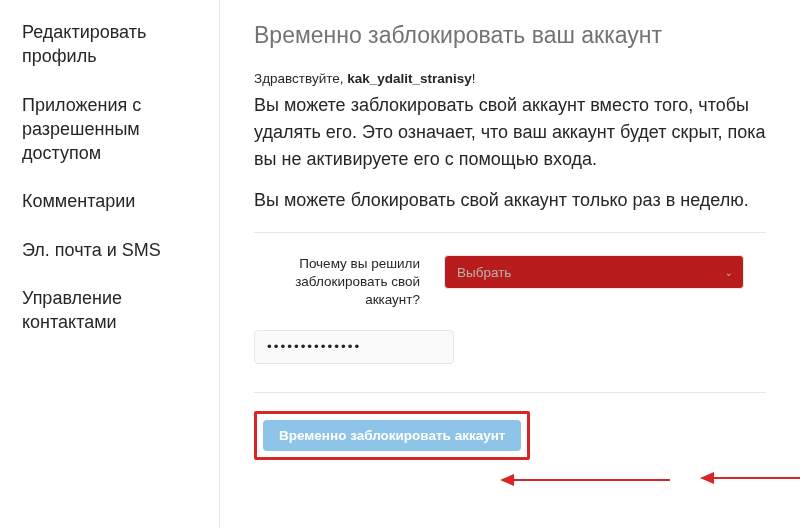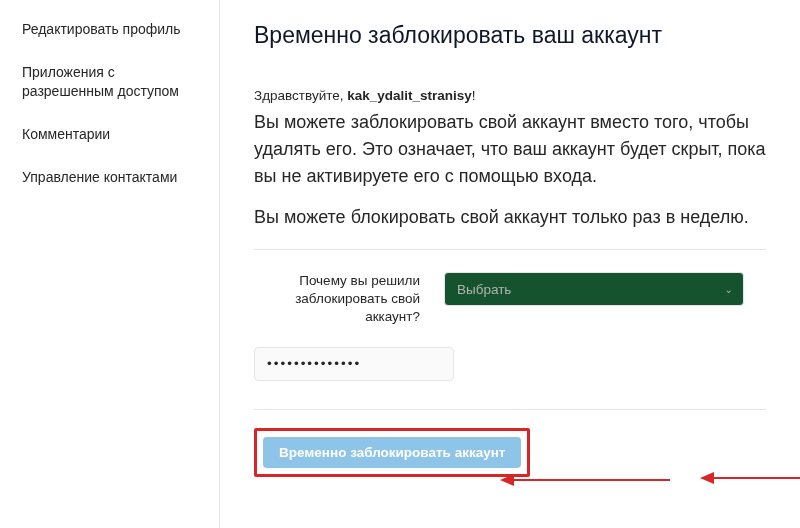--- a/index.html
+++ b/index.html
@@ -1,47 +1,48 @@
 <!DOCTYPE html>
 <html><head>
   <meta charset="utf-8">
   <style>
     * { box-sizing: border-box; margin: 0; padding: 0; }
     body { font-family: -apple-system, Segoe UI, Helvetica, Arial, sans-serif; font-size: 14px; color: #262626; background: #fff; width: 800px; }
     .wrap { display: flex; min-height: 528px; }
     .sidebar { width: 220px; border-right: 1px solid #e6e6e6; padding: 8px 0; }
-    .sidebar-item { padding: 12px 22px; font-size: 14px; color: #262626; cursor: pointer; line-height: 1.35; }
+    .sidebar-item { padding: 12px 22px; font-size: 18px; color: #262626; cursor: pointer; line-height: 1.35; }
     .main { flex: 1; padding: 22px 34px 30px 34px; position: relative; }
-    h1 { font-size: 23px; font-weight: 400; color: #0f172a; margin-bottom: 39px; }
+    h1 { font-size: 23px; font-weight: 400; color: #737373; margin-bottom: 22px; }
     .greeting { font-size: 13.5px; margin-bottom: 6px; }
     .greeting b { font-weight: 700; }
     .para { font-size: 18px; line-height: 1.5; margin-bottom: 14px; max-width: 530px; }
     .hr { border: none; border-top: 1px solid #e6e6e6; margin: 18px 0 22px 0; }
     .form-row { display: flex; align-items: flex-start; margin-bottom: 20px; }
     .form-label { width: 190px; text-align: right; font-weight: 400; font-size: 13.5px; padding-right: 24px; line-height: 1.35; }
     .form-field { flex: 1; }
-    .select { position: relative; width: 300px; height: 34px; border: 1px solid #e6e6e6; border-radius: 4px; background: #14532d; display: flex; align-items: center; padding: 0 12px; color: #b3b3b3; font-size: 13.5px; cursor: pointer; }
+    .select { position: relative; width: 300px; height: 34px; border: 1px solid #e6e6e6; border-radius: 4px; background: #b91c1c; display: flex; align-items: center; padding: 0 12px; color: #b3b3b3; font-size: 13.5px; cursor: pointer; }
     .select .chevron { position: absolute; right: 10px; top: 50%; transform: translateY(-50%); font-size: 10px; color: #b3b3b3; }
     .pw-input { width: 200px; height: 34px; border: 1px solid #e6e6e6; border-radius: 4px; background: #fafafa; padding: 0 12px; font-size: 13.5px; letter-spacing: 2px; color: #262626; }
     .hr2 { border: none; border-top: 1px solid #e6e6e6; margin: 28px 0 18px 0; }
     .btn-area { }
     .btn { display: inline-block; background: #8fc4e9; color: #fff; font-size: 13.5px; font-weight: 600; padding: 8px 16px; border: none; border-radius: 4px; cursor: pointer; }
     .btn-highlight { border: 3px solid #d72626; padding: 6px; display: inline-block; border-radius: 2px; }
 
     
     .arrow { position: absolute; pointer-events: none; }
   </style>
 </head>
 <body>
 
 <div class="wrap">
   <nav class="sidebar">
     <div class="sidebar-item">Редактировать профиль</div>
     <div class="sidebar-item">Приложения с разрешенным доступом</div>
     <div class="sidebar-item">Комментарии</div>
+    <div class="sidebar-item">Эл. почта и SMS</div>
     <div class="sidebar-item">Управление контактами</div>
   </nav>
 
   <main class="main">
     <h1>Временно заблокировать ваш аккаунт</h1>
 
     <p class="greeting">
       <span>Здравствуйте, </span><b>kak_ydalit_stranisy</b><span>!</span>
     </p>
 

